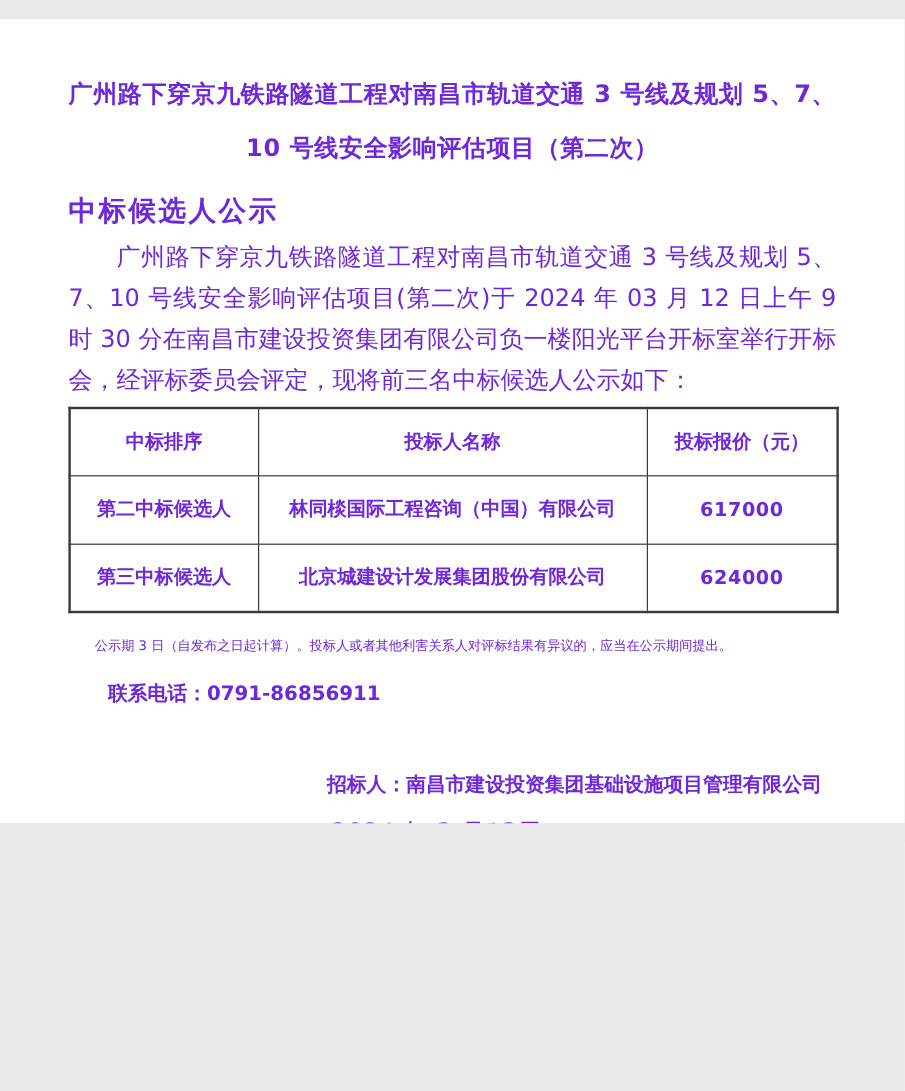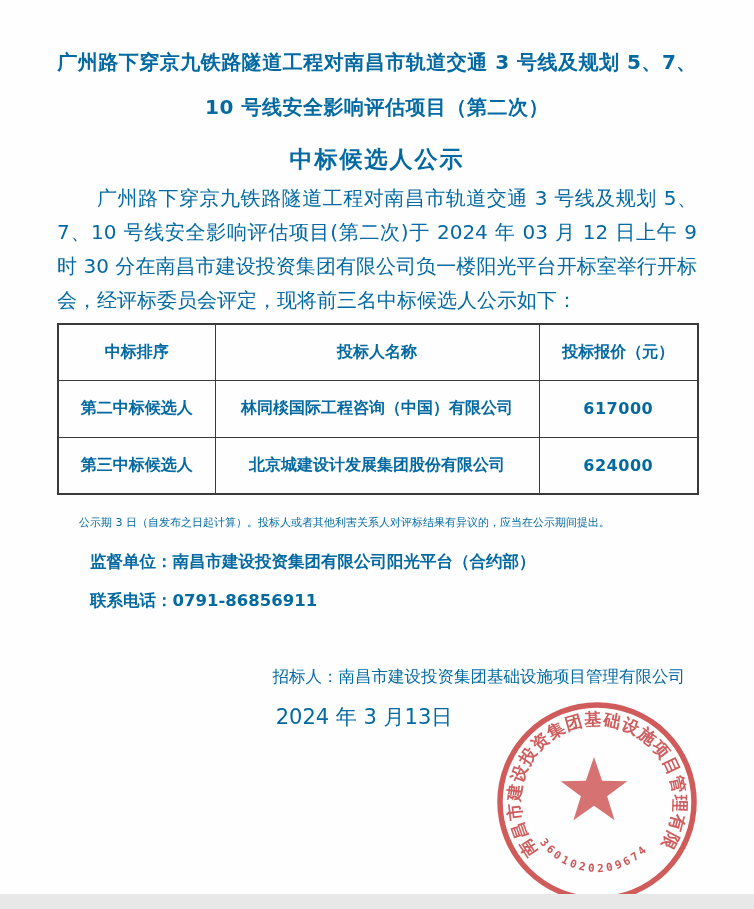--- a/index.html
+++ b/index.html
@@ -1,41 +1,41 @@
 <!DOCTYPE html>
 <html><head>
 <meta charset="utf-8">
 <style>
   * { box-sizing: border-box; margin: 0; padding: 0; }
   html, body { background: #e8e8e8; }
   .page {
     position: relative;
     width: 754px;
-    height: 894px;
-    margin: 0 auto;
+    height: 670px;
+    margin: 16px auto;
     background: #fefefe;
-    color: #0369a1;
+    color: #6d28d9;
     font-family: "DejaVu Sans", "Liberation Sans", sans-serif;
     overflow: hidden;
   }
   .content { padding: 40px 57px 0 57px; }
 
   .title {
     font-size: 20px;
     font-weight: 700;
     text-align: center;
     line-height: 45px;
     letter-spacing: 0.5px;
   }
   .title-line { display: block; }
 
   .heading {
     font-size: 23px;
     font-weight: 700;
-    text-align: center;
+    text-align: left;
     letter-spacing: 2px;
     margin-top: 14px;
   }
   .doc-number {
     font-size: 16px;
     font-weight: 700;
     text-align: center;
     margin-top: 12px;
   }
   .body-para {
@@ -78,21 +78,21 @@
   .supervisor, .phone {
     margin-top: 5px;
     font-size: 16.5px;
     font-weight: 600;
     line-height: 34px;
     text-indent: 2em;
   }
   .tenderer {
     margin-top: 48px;
     font-size: 16.5px;
-    font-weight: 400;
+    font-weight: 700;
     text-align: right;
     padding-right: 12px;
   }
   .date-line {
     margin-top: 15px;
     font-size: 21px;
     font-weight: 500;
     text-align: center;
     padding-right: 26px;
   }
@@ -164,21 +164,20 @@
         <tr>
           <td>第三中标候选人</td>
           <td>北京城建设计发展集团股份有限公司</td>
           <td class="price-cell">624000</td>
         </tr>
       </tbody>
     </table>
 
     <p class="notice">公示期 3 日（自发布之日起计算）。投标人或者其他利害关系人对评标结果有异议的，应当在公示期间提出。</p>
 
-    <p class="supervisor">监督单位：南昌市建设投资集团有限公司阳光平台（合约部）</p>
 
     <p class="phone">联系电话：0791-86856911</p>
 
     <p class="tenderer">招标人：南昌市建设投资集团基础设施项目管理有限公司</p>
 
     <p class="date-line">2024 年 3 月13日</p>
   </div>
 
   <div class="seal">
     <svg viewBox="0 0 212 212" width="212" height="212">

